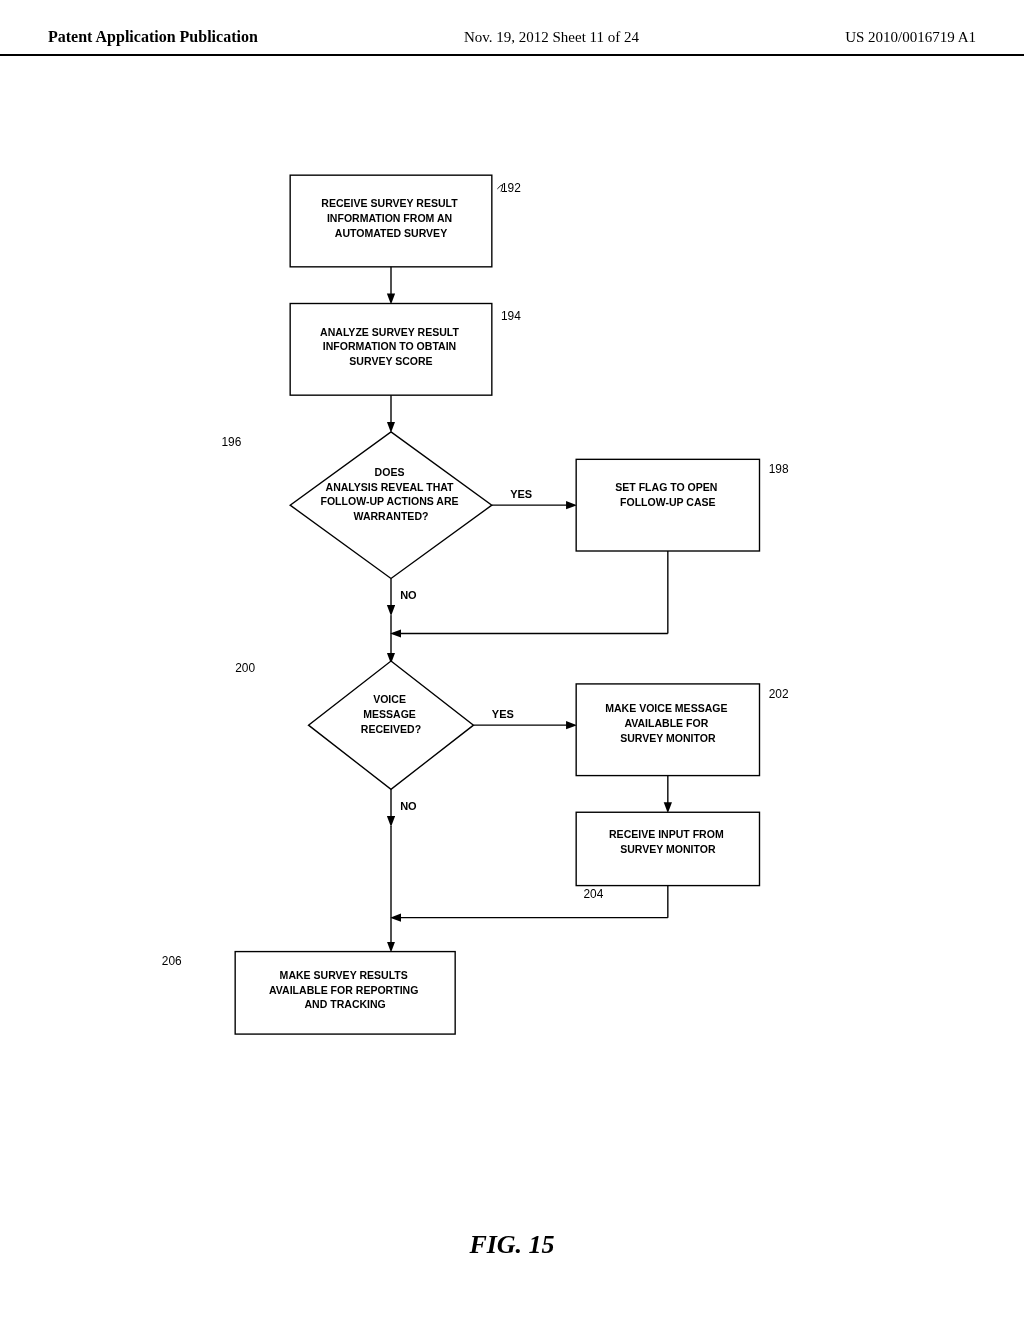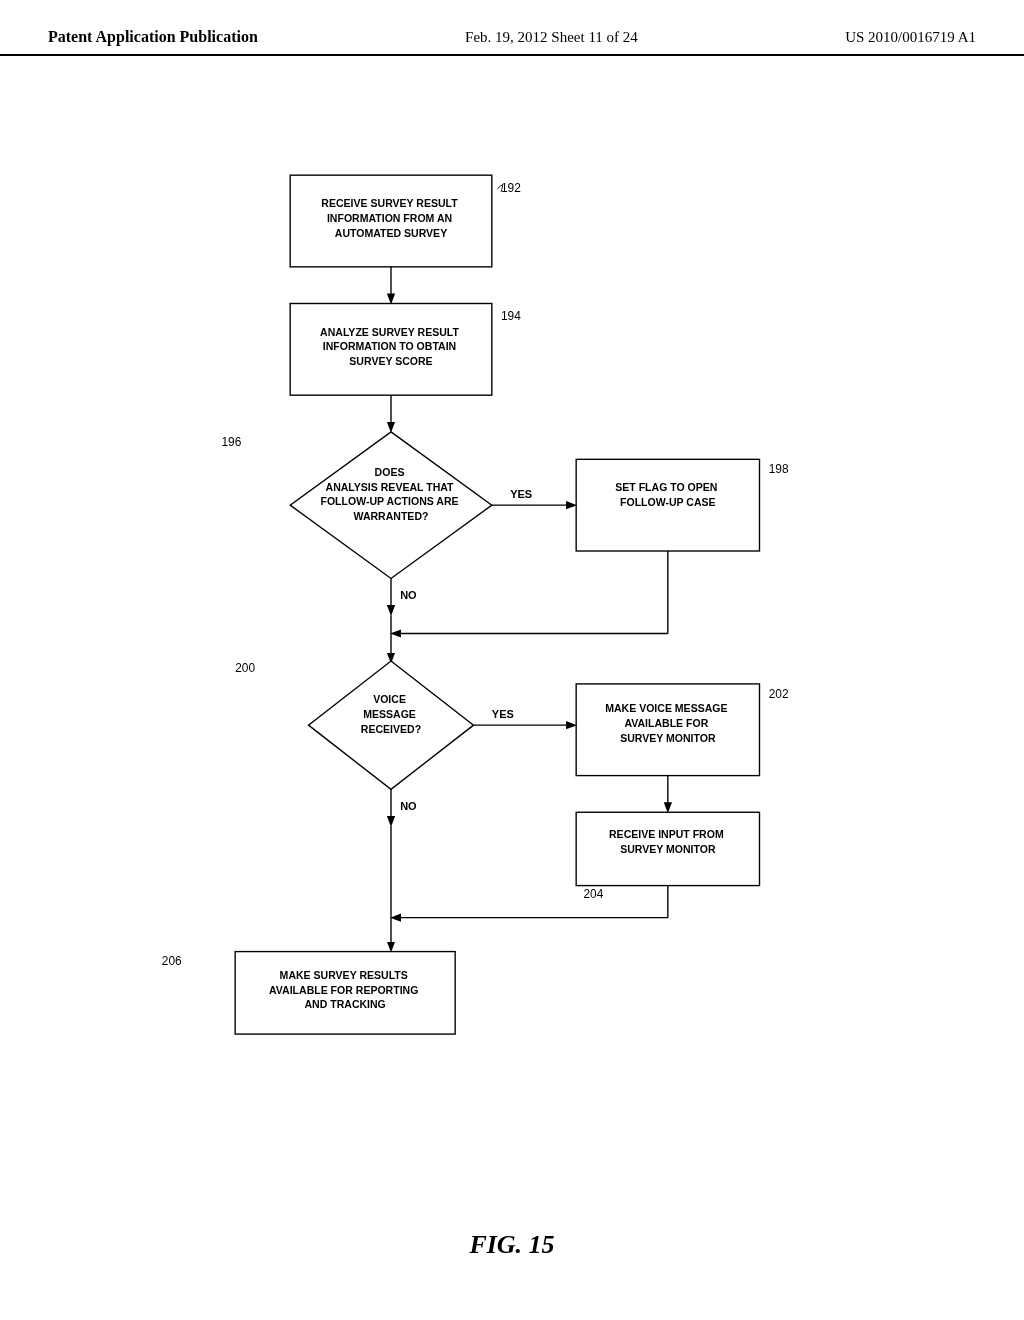--- a/index.html
+++ b/index.html
@@ -60,21 +60,21 @@
       font-weight: bold;
       font-style: italic;
       font-family: 'Times New Roman', Times, serif;
     }
   </style>
 </head>
 <body>
 
 <div class="header">
   <div class="header-left">Patent Application Publication</div>
-  <div class="header-center">Feb. 19, 2012  Sheet 11 of 24</div>
+  <div class="header-center">Nov. 19, 2012  Sheet 11 of 24</div>
   <div class="header-right">US 2010/0016719 A1</div>
 </div>
 
 <div class="diagram-area">
   <svg class="flowchart" viewBox="0 0 1024 1200" xmlns="http://www.w3.org/2000/svg">
     <defs>
       <marker id="arrow" markerWidth="8" markerHeight="8" refX="6" refY="3" orient="auto">
         <path d="M0,0 L0,6 L8,3 z" fill="#000"></path>
       </marker>
     </defs>

